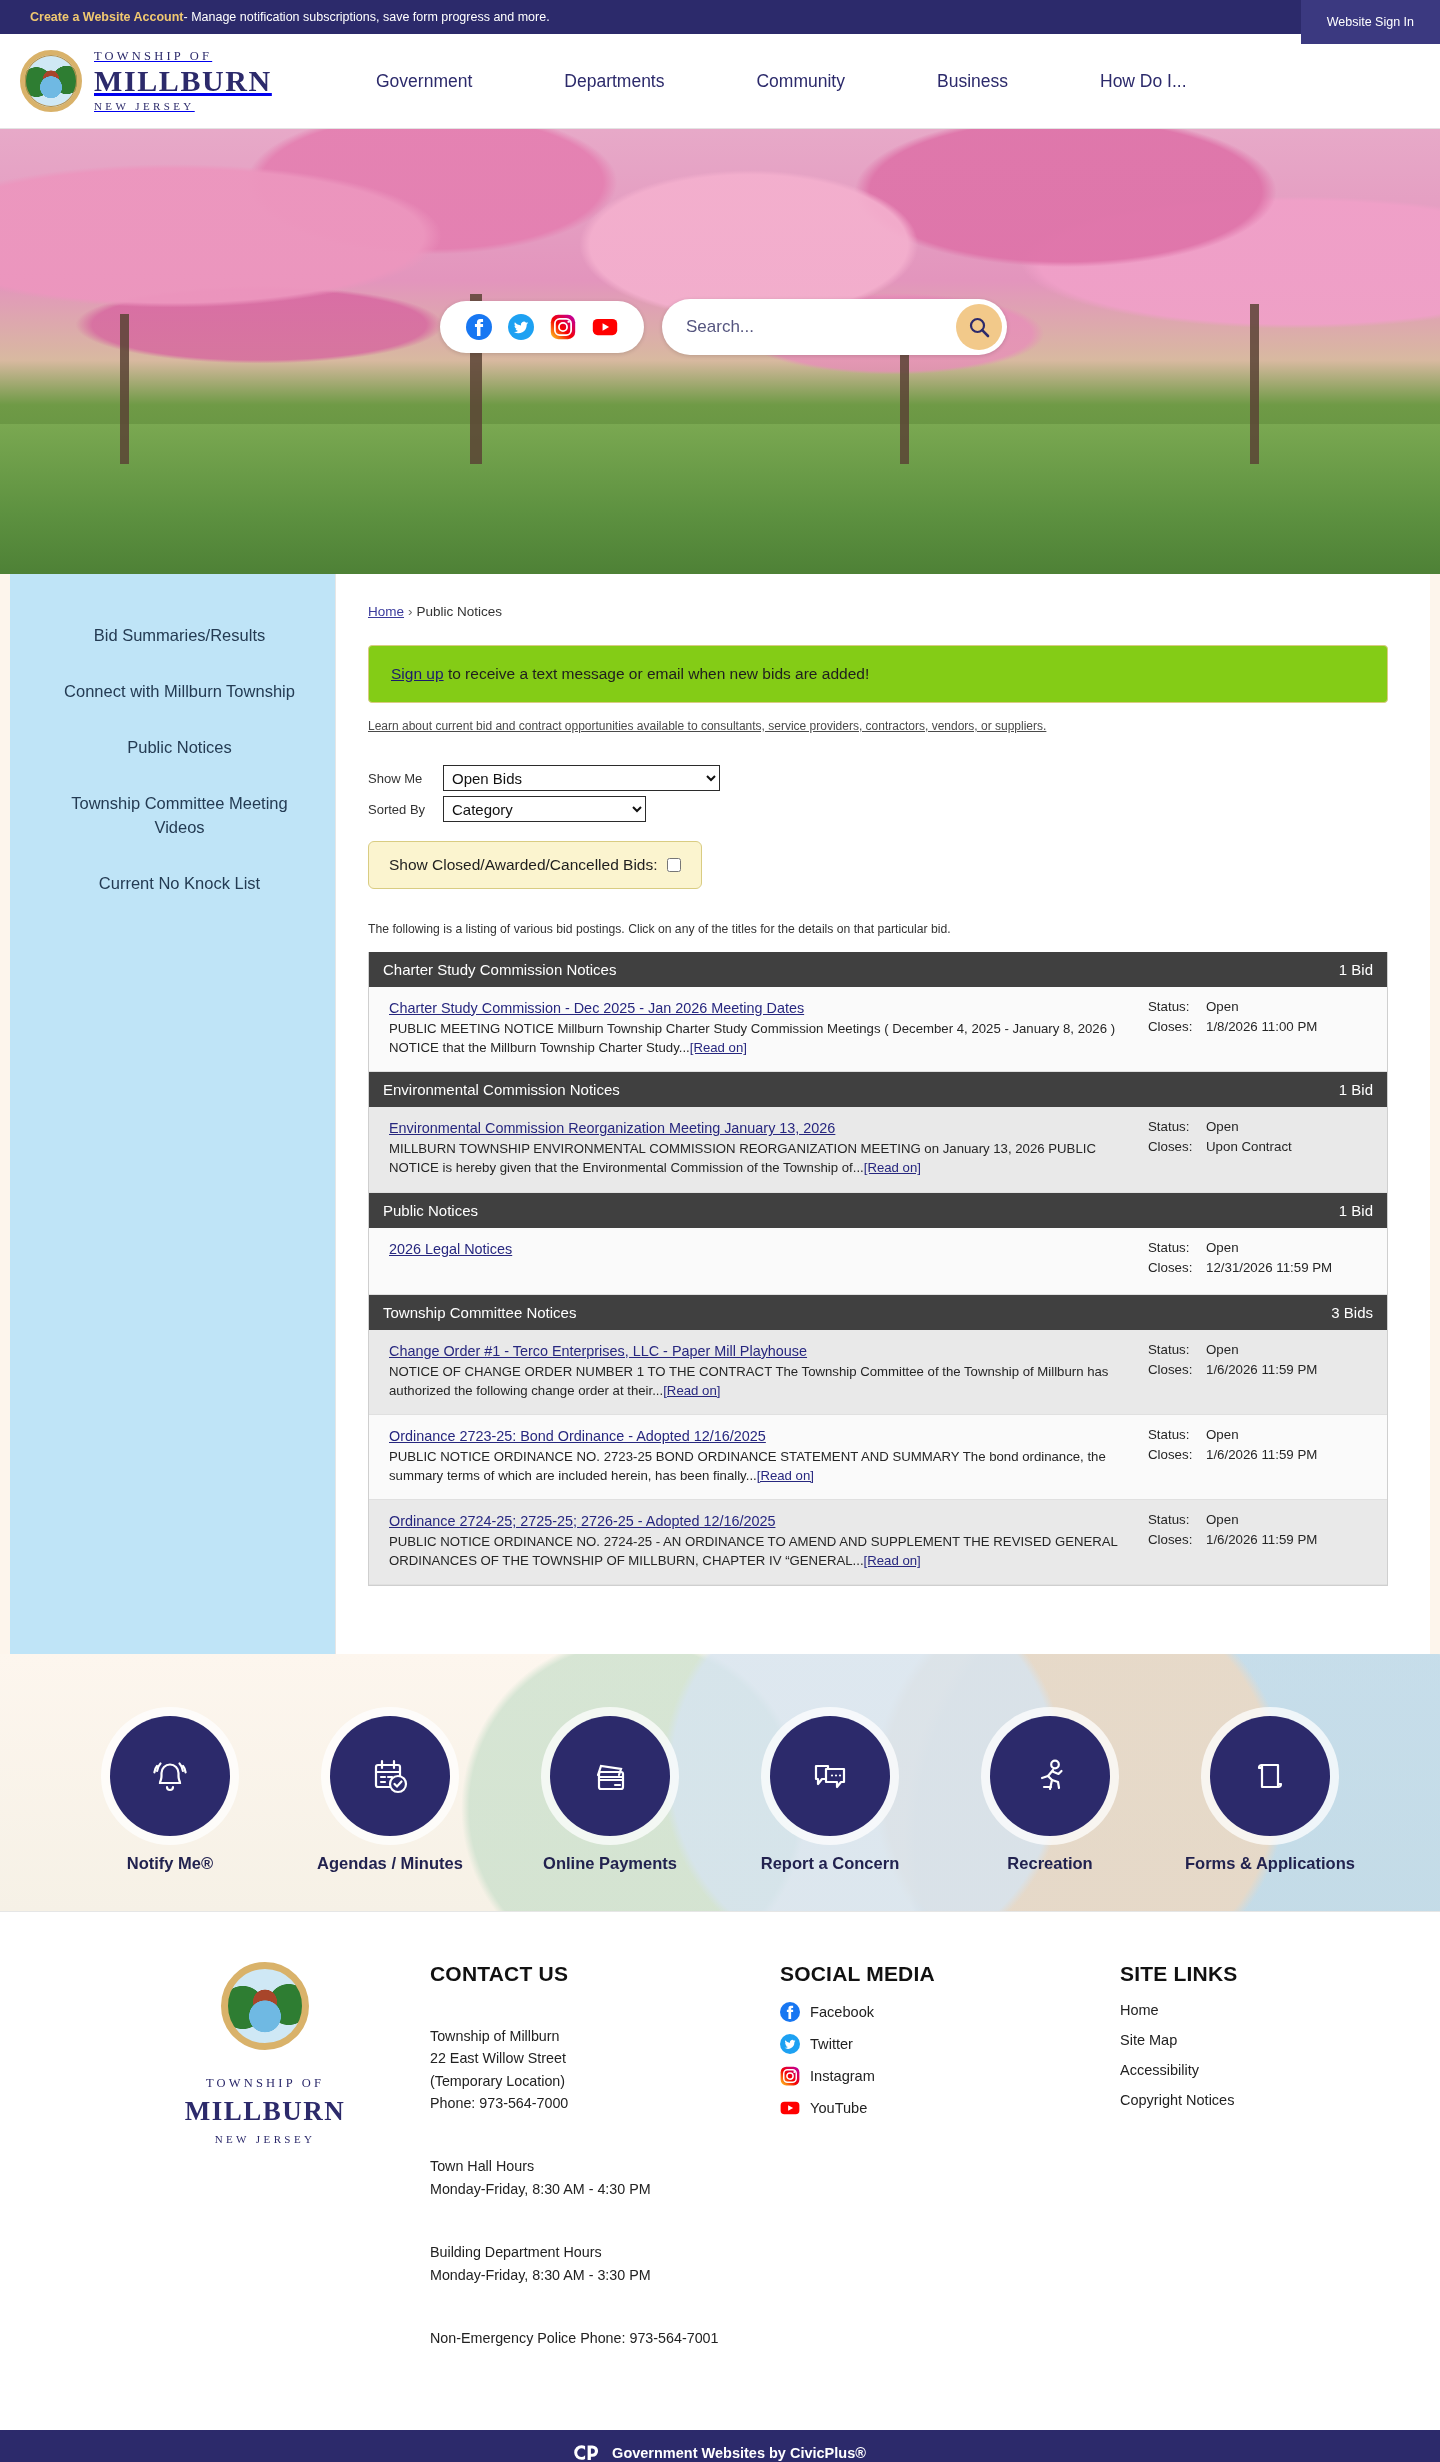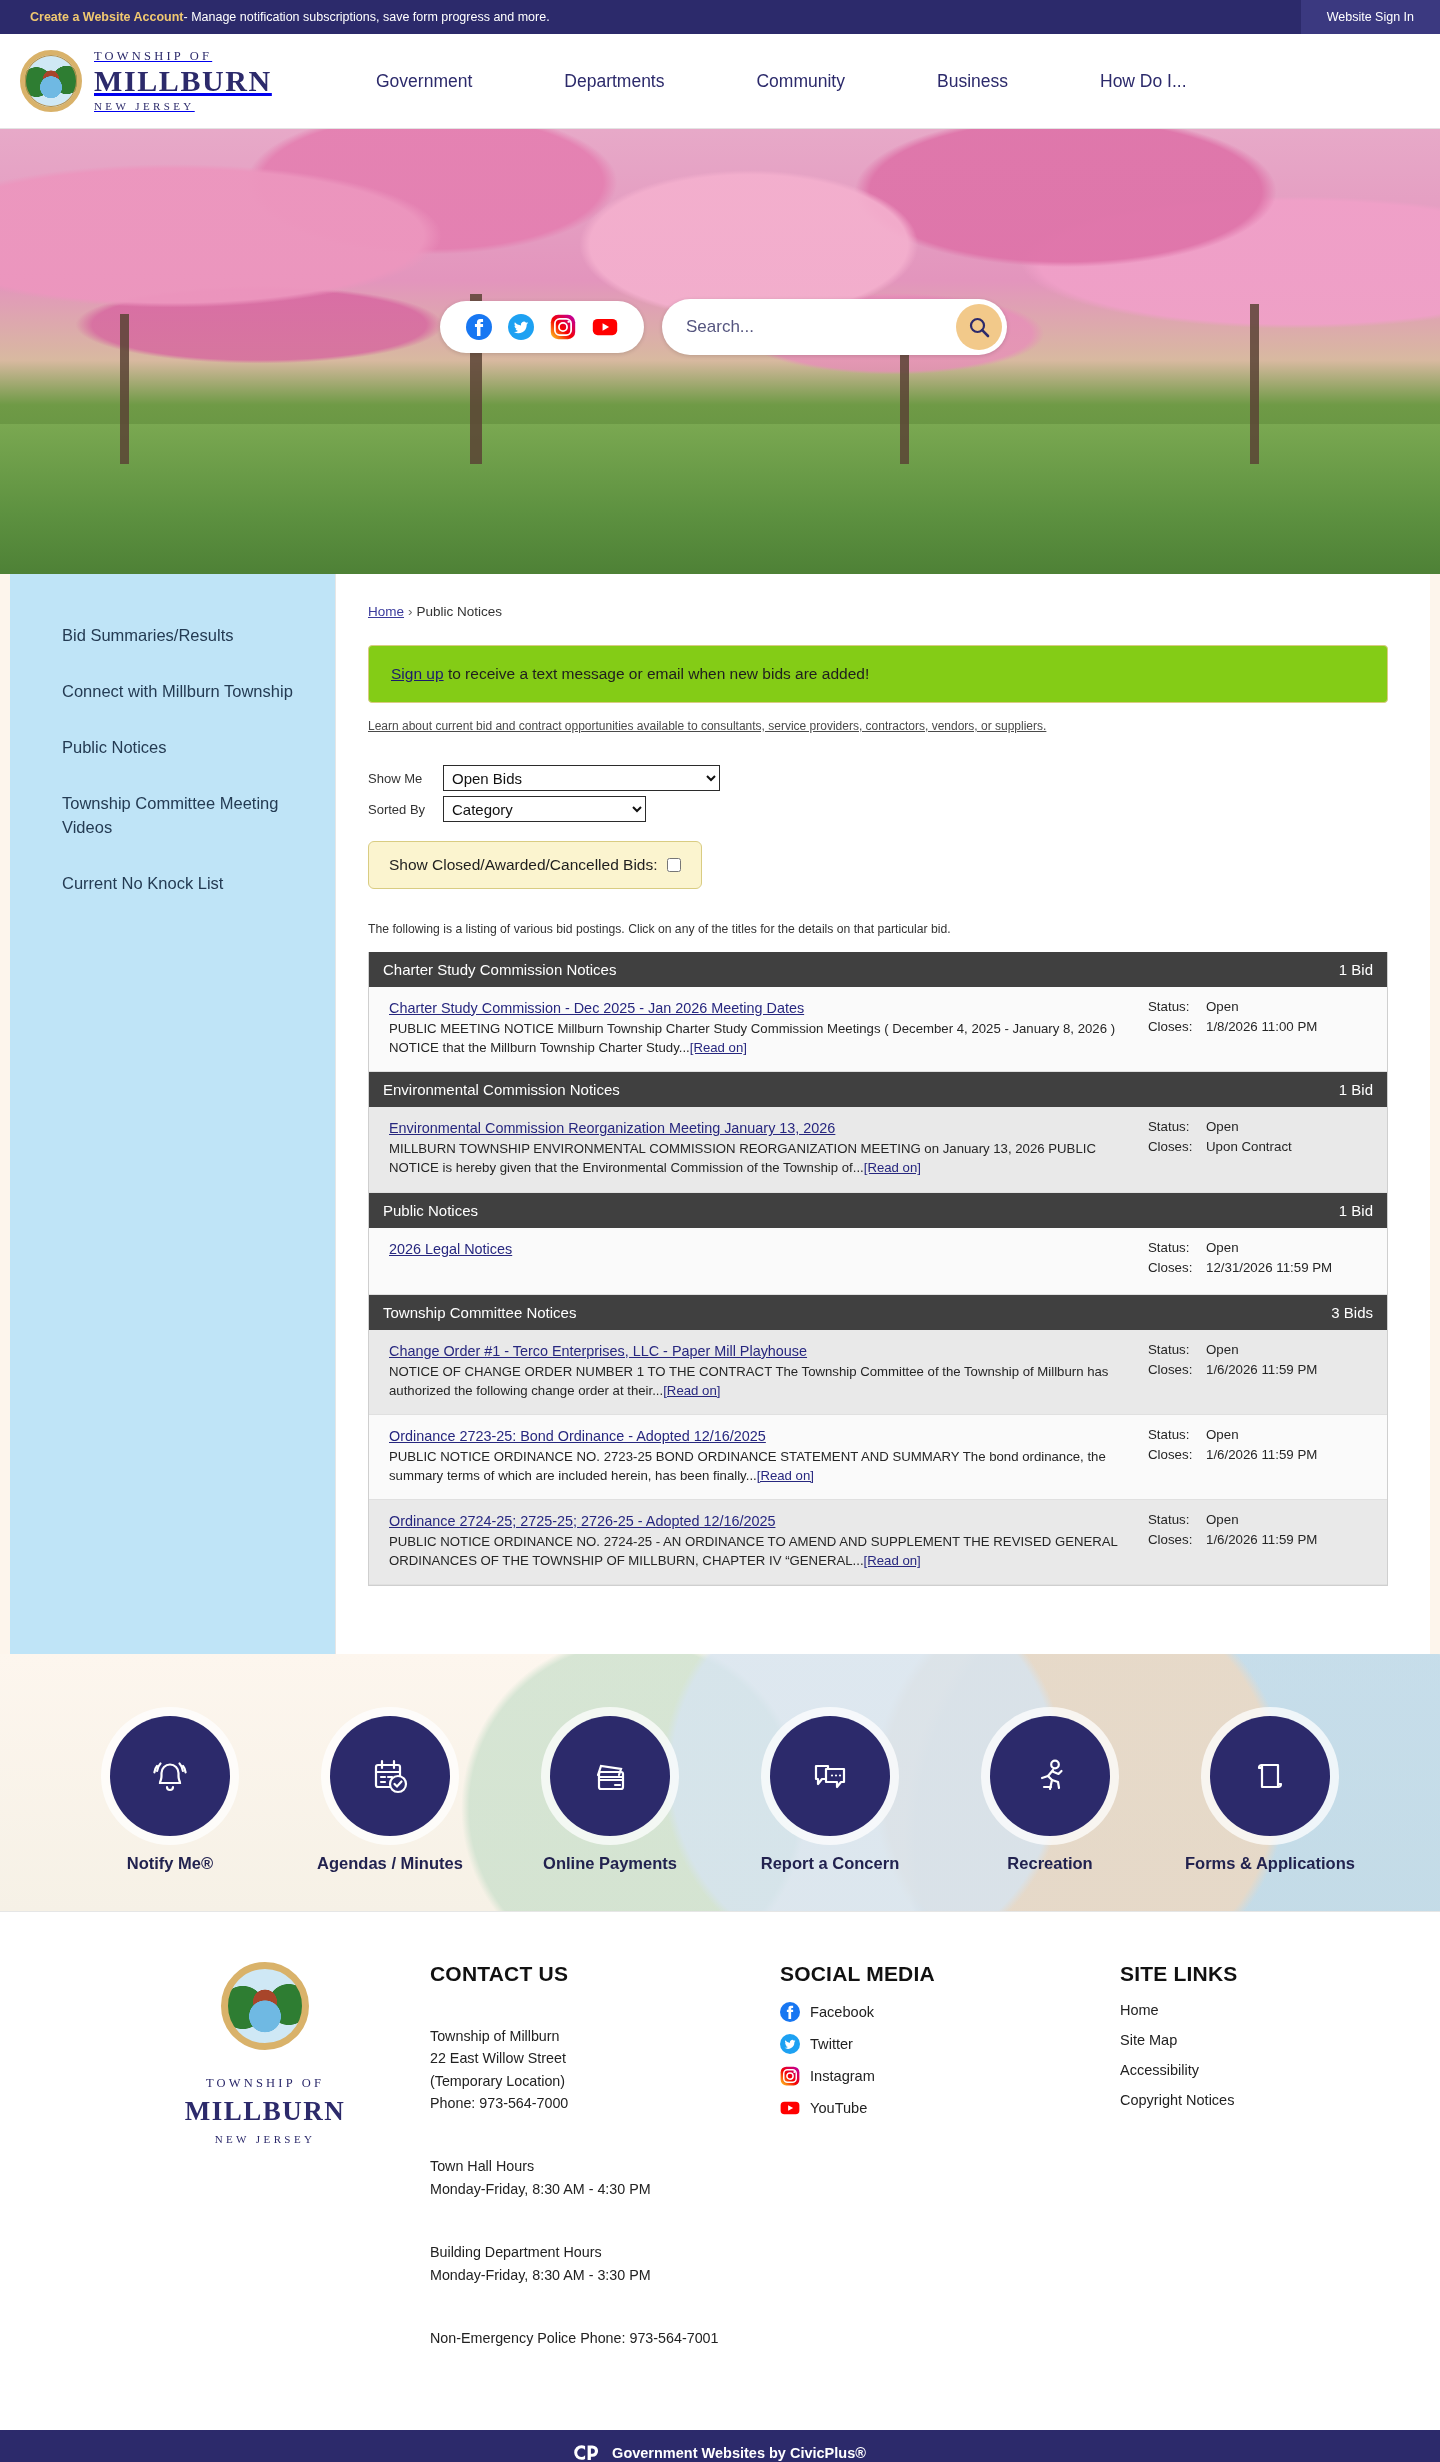--- a/index.html
+++ b/index.html
@@ -19,21 +19,21 @@
     display:flex;
     align-items:center;
     position:relative;
     padding-left:30px;
     font-size:12.5px;
     color:#ffffff;
   }
   .acct-bar .create{ color:#f0c870; font-weight:bold; text-decoration:none; }
   .acct-bar .tail{ color:#ffffff; }
   .signin{
-    position:absolute; right:0; top:0; height:34px;
+    position:absolute; right:0; top:0; height:44px;
     background:#3b3980;
     color:#ffffff;
     font-size:12.5px;
     display:flex; align-items:center; padding:0 26px;
     text-decoration:none;
   }
 
   
   .header{
     height:95px;
@@ -142,20 +142,21 @@
     background:#bfe4f7;
     padding:34px 0 40px 0;
   }
   .leftnav a{
     display:block;
     color:#243b53;
     text-decoration:none;
     font-size:16.5px;
     line-height:1.45;
     padding:16px 38px 16px 52px;
+    text-align:center;
   }
 
   .maincol{
     flex:1; padding:30px 42px 40px 32px;
     border-left:1px solid #e6e6e6;
   }
   .crumb{ font-size:13.5px; color:#333; margin-bottom:26px;}
   .crumb a{ color:#3a3a9c; text-decoration:underline;}
   .crumb .sep{ color:#666; padding:0 4px;}
 

